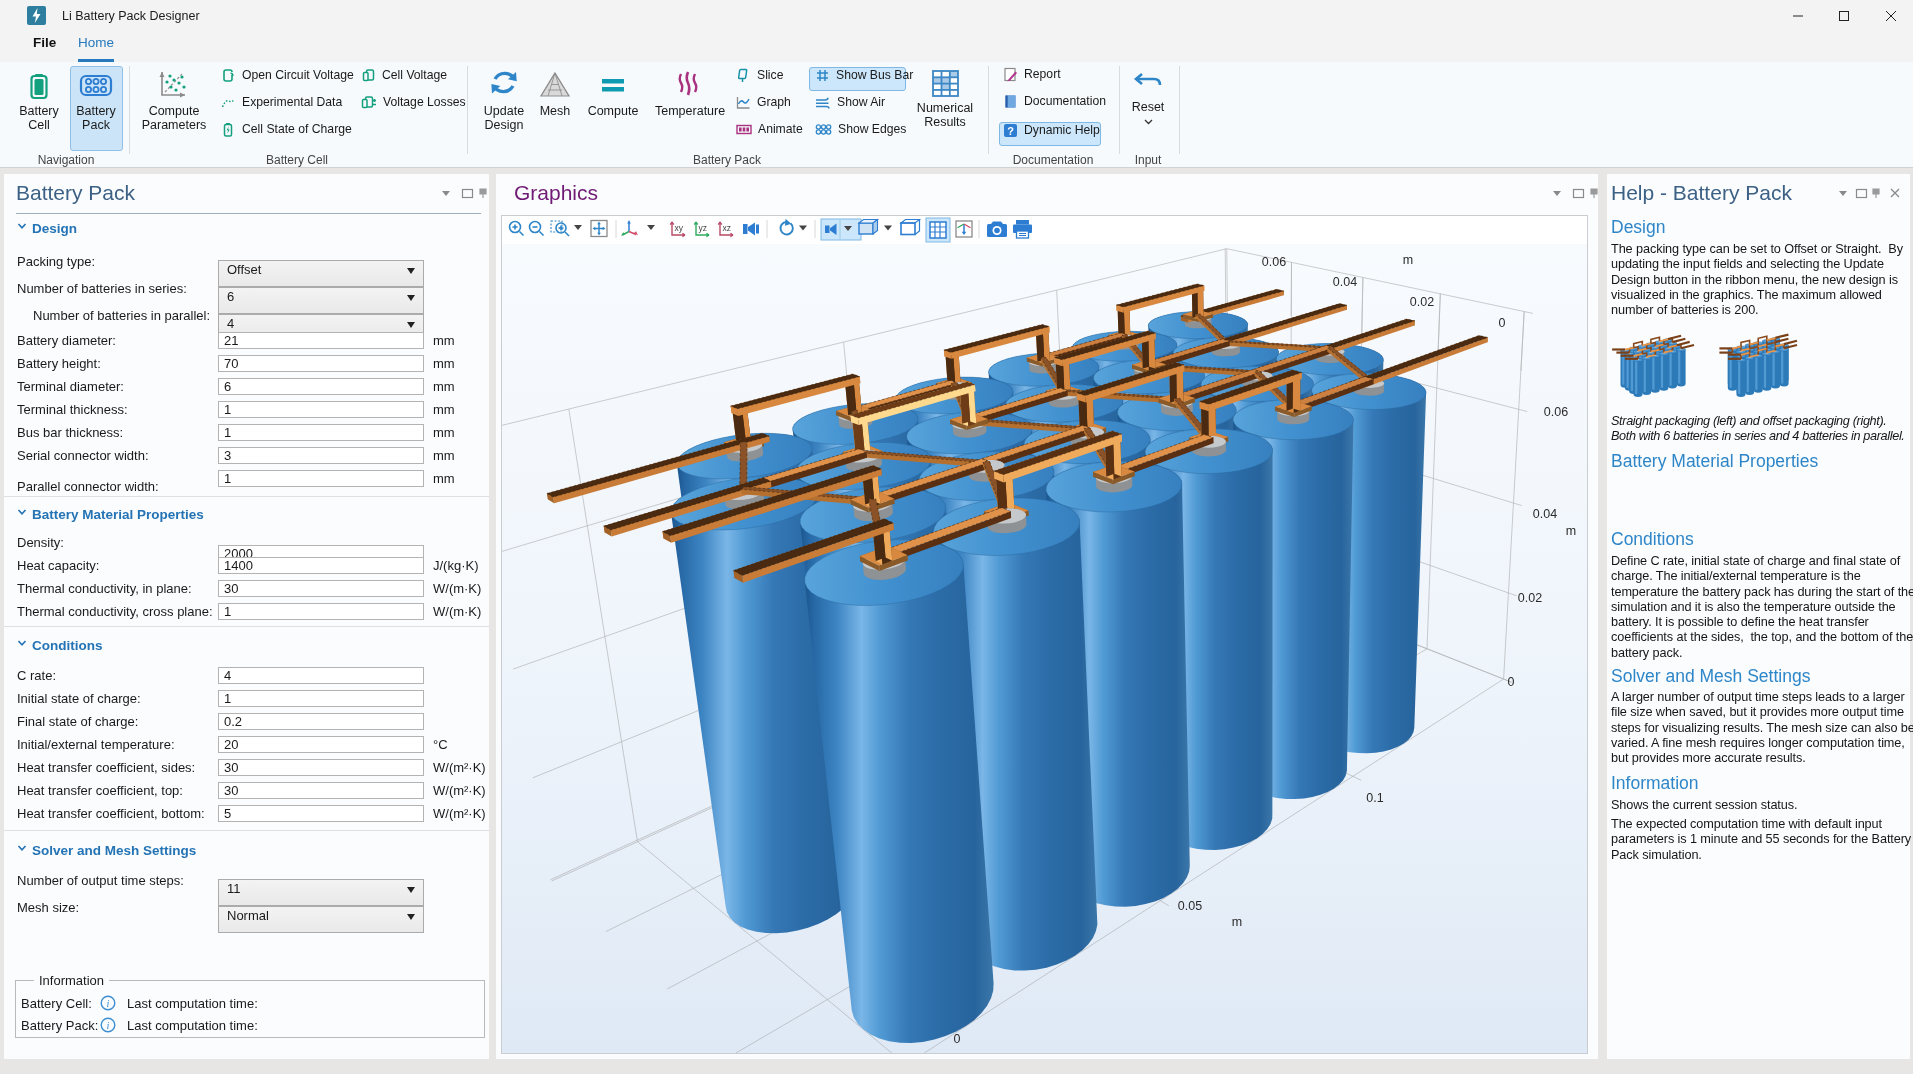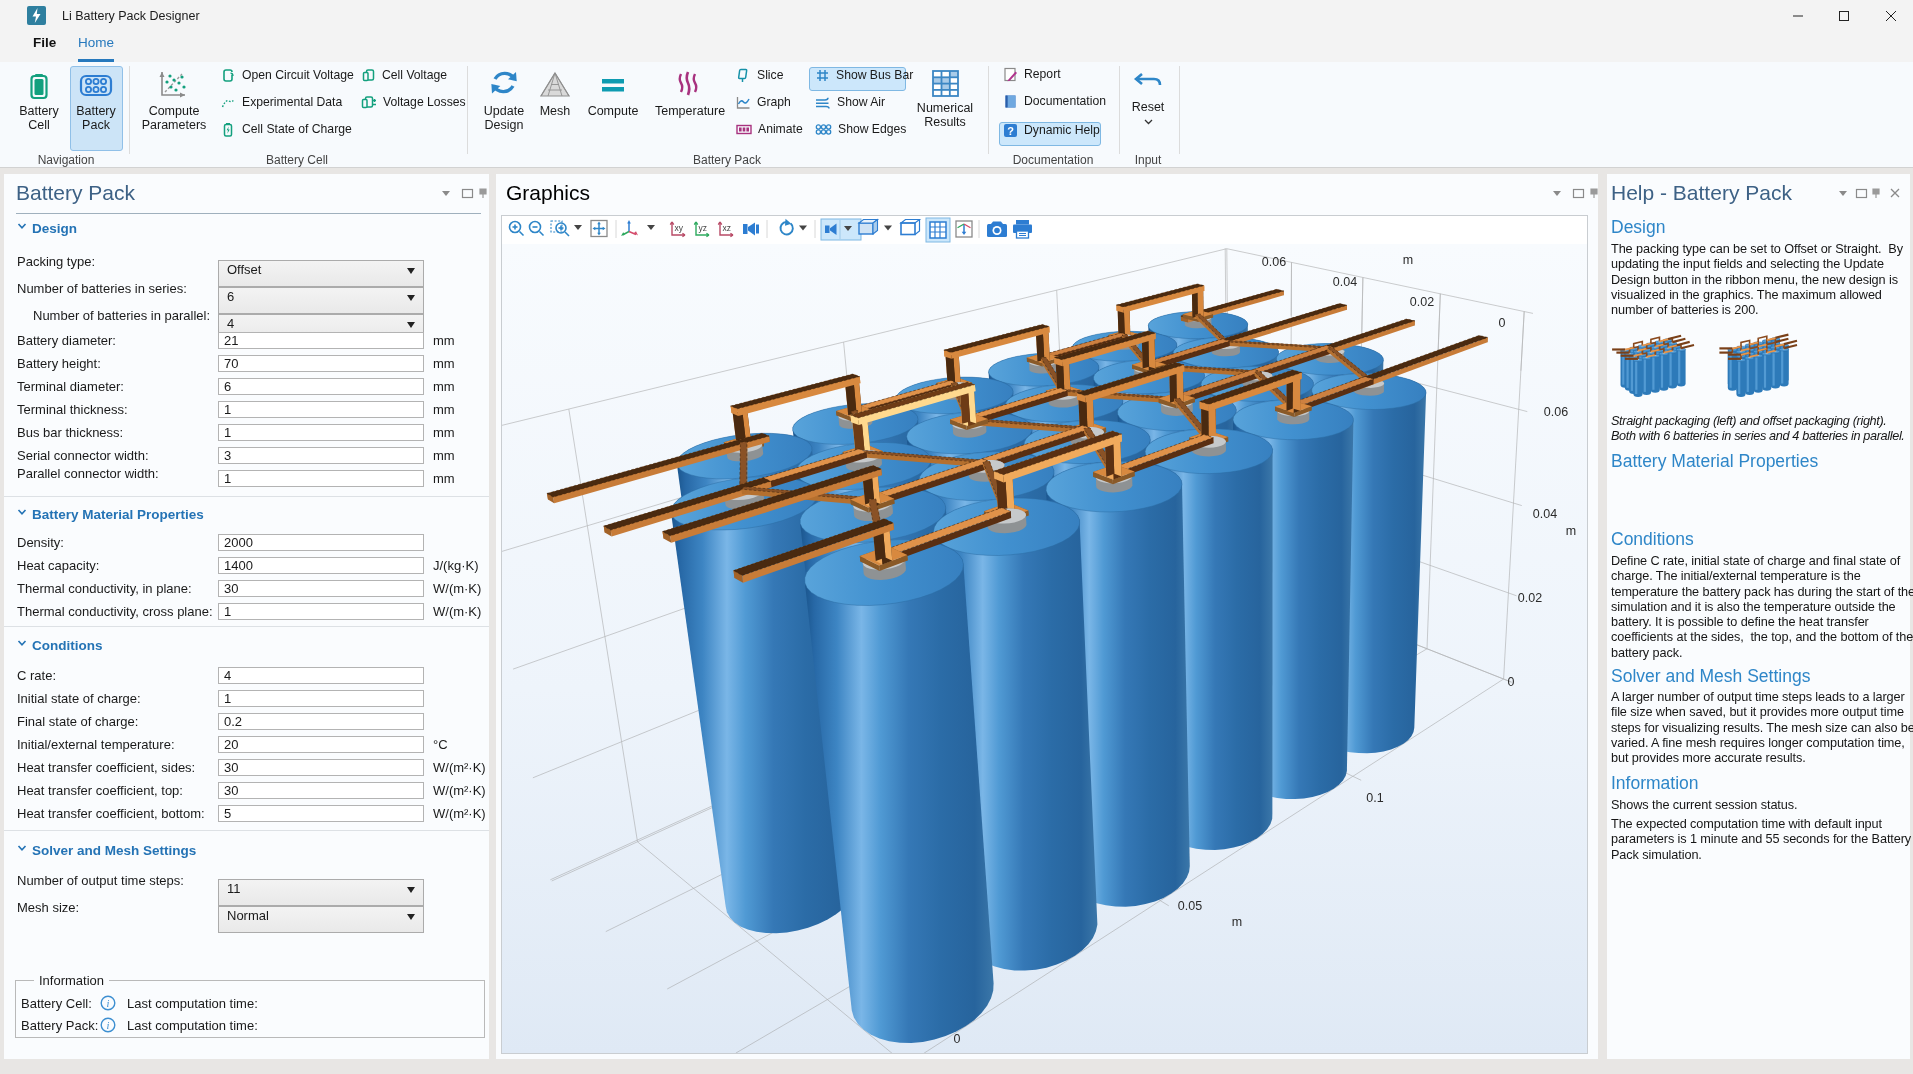--- a/index.html
+++ b/index.html
@@ -251,32 +251,32 @@
     <div class="funit" style="top:205px;">mm</div>
   <div class="flabel" style="top:228px;">Terminal thickness:</div>
     <div class="tinput" style="top:227px;">1</div>
     <div class="funit" style="top:228px;">mm</div>
   <div class="flabel" style="top:251px;">Bus bar thickness:</div>
     <div class="tinput" style="top:250px;">1</div>
     <div class="funit" style="top:251px;">mm</div>
   <div class="flabel" style="top:274px;">Serial connector width:</div>
     <div class="tinput" style="top:273px;">3</div>
     <div class="funit" style="top:274px;">mm</div>
-  <div class="flabel" style="top:292px;">Parallel connector width:</div>
+  <div class="flabel" style="top:305px;">Parallel connector width:</div>
     <div class="tinput" style="top:296px;">1</div>
     <div class="funit" style="top:297px;">mm</div>
 
   <div class="hsep" style="top:322px;"></div>
   <svg class="chev" style="top:333px;" viewBox="0 0 10 10">
       <path d="M1.5 3 L5 6.8 L8.5 3" stroke="#2473b5" stroke-width="1.6" fill="none"></path>
     </svg>
   <div class="sechead" style="top:333px;">Battery Material Properties</div>
 
   <div class="flabel" style="top:361px;">Density:</div>
-    <div class="tinput" style="top:360px;">2000</div>
+    <div class="tinput" style="top:371px;">2000</div>
   <div class="flabel" style="top:384px;">Heat capacity:</div>
     <div class="tinput" style="top:383px;">1400</div>
     <div class="funit" style="top:384px;">J/(kg·K)</div>
   <div class="flabel" style="top:407px;">Thermal conductivity, in plane:</div>
     <div class="tinput" style="top:406px;">30</div>
     <div class="funit" style="top:407px;">W/(m·K)</div>
   <div class="flabel" style="top:430px;">Thermal conductivity, cross plane:</div>
     <div class="tinput" style="top:429px;">1</div>
     <div class="funit" style="top:430px;">W/(m·K)</div>
 
@@ -325,21 +325,21 @@
     </svg>
   <div class="flabel" style="left:123px; top:822px;">Last computation time:</div>
   <div class="flabel" style="left:17px; top:844px;">Battery Pack:</div>
   <svg style="position:absolute; left:96px; top:843px;" width="16" height="16" viewBox="0 0 16 16">
       <circle cx="8" cy="8" r="6.8" fill="none" stroke="#3d8fd1" stroke-width="1.4"></circle>
       <text x="8" y="11.6" font-size="10.5" font-style="italic" font-family="Liberation Serif" fill="#3d8fd1" text-anchor="middle">i</text>
     </svg>
   <div class="flabel" style="left:123px; top:844px;">Last computation time:</div>
 </div>
 <div id="gfxpanel" class="panel">
-  <div class="ptitle" style="left:10px; color:#000000;">Graphics</div>
+  <div class="ptitle" style="left:18px; color:#701a75;">Graphics</div>
   <svg class="picons" style="left:1057px;" width="48" height="12">
       <path d="M0 3 L8 3 L4 8 Z" fill="#8a8a8a"></path>
       <rect x="20.5" y="1.5" width="10" height="8" fill="none" stroke="#8a8a8a" stroke-width="1.2"></rect>
       <path d="M38 1 L44 1 L44 6 L38 6 Z M41 6 L41 10" fill="#9a9a9a" stroke="#9a9a9a" stroke-width="1.2"></path>
     </svg>
   <div style="position:absolute; left:5px; top:41px; width:1087px; height:839px; border:1px solid #c9cdd1; background:#fff;"></div>
   <svg id="gtools" style="position:absolute; left:6px; top:42px;" width="1085" height="28" viewBox="0 0 1085 28">
     <g stroke="#2e86c8" stroke-width="1.6" fill="none">
       <circle cx="13" cy="11" r="5.5"></circle>
         <line x1="17.5" y1="15.5" x2="21.5" y2="19.5"></line>

